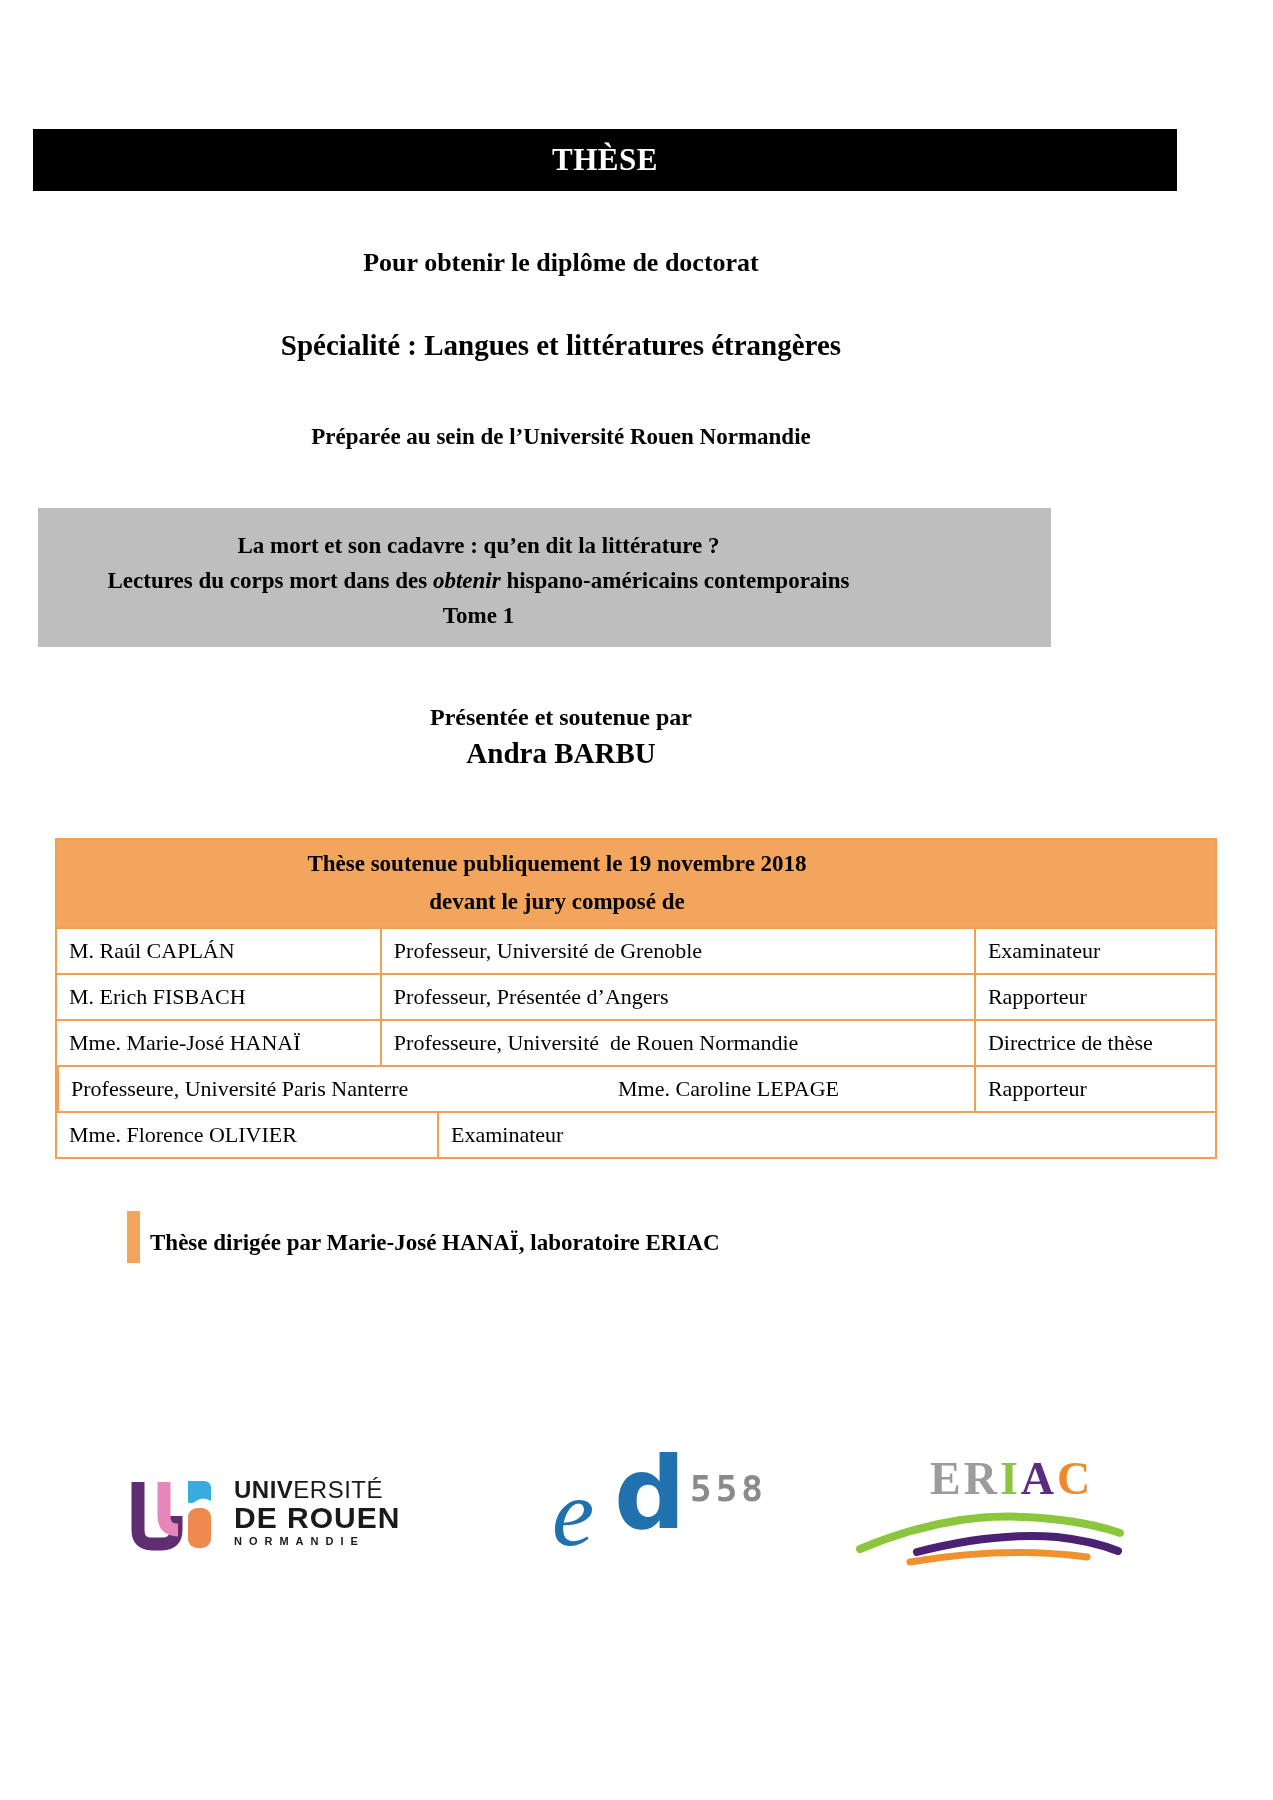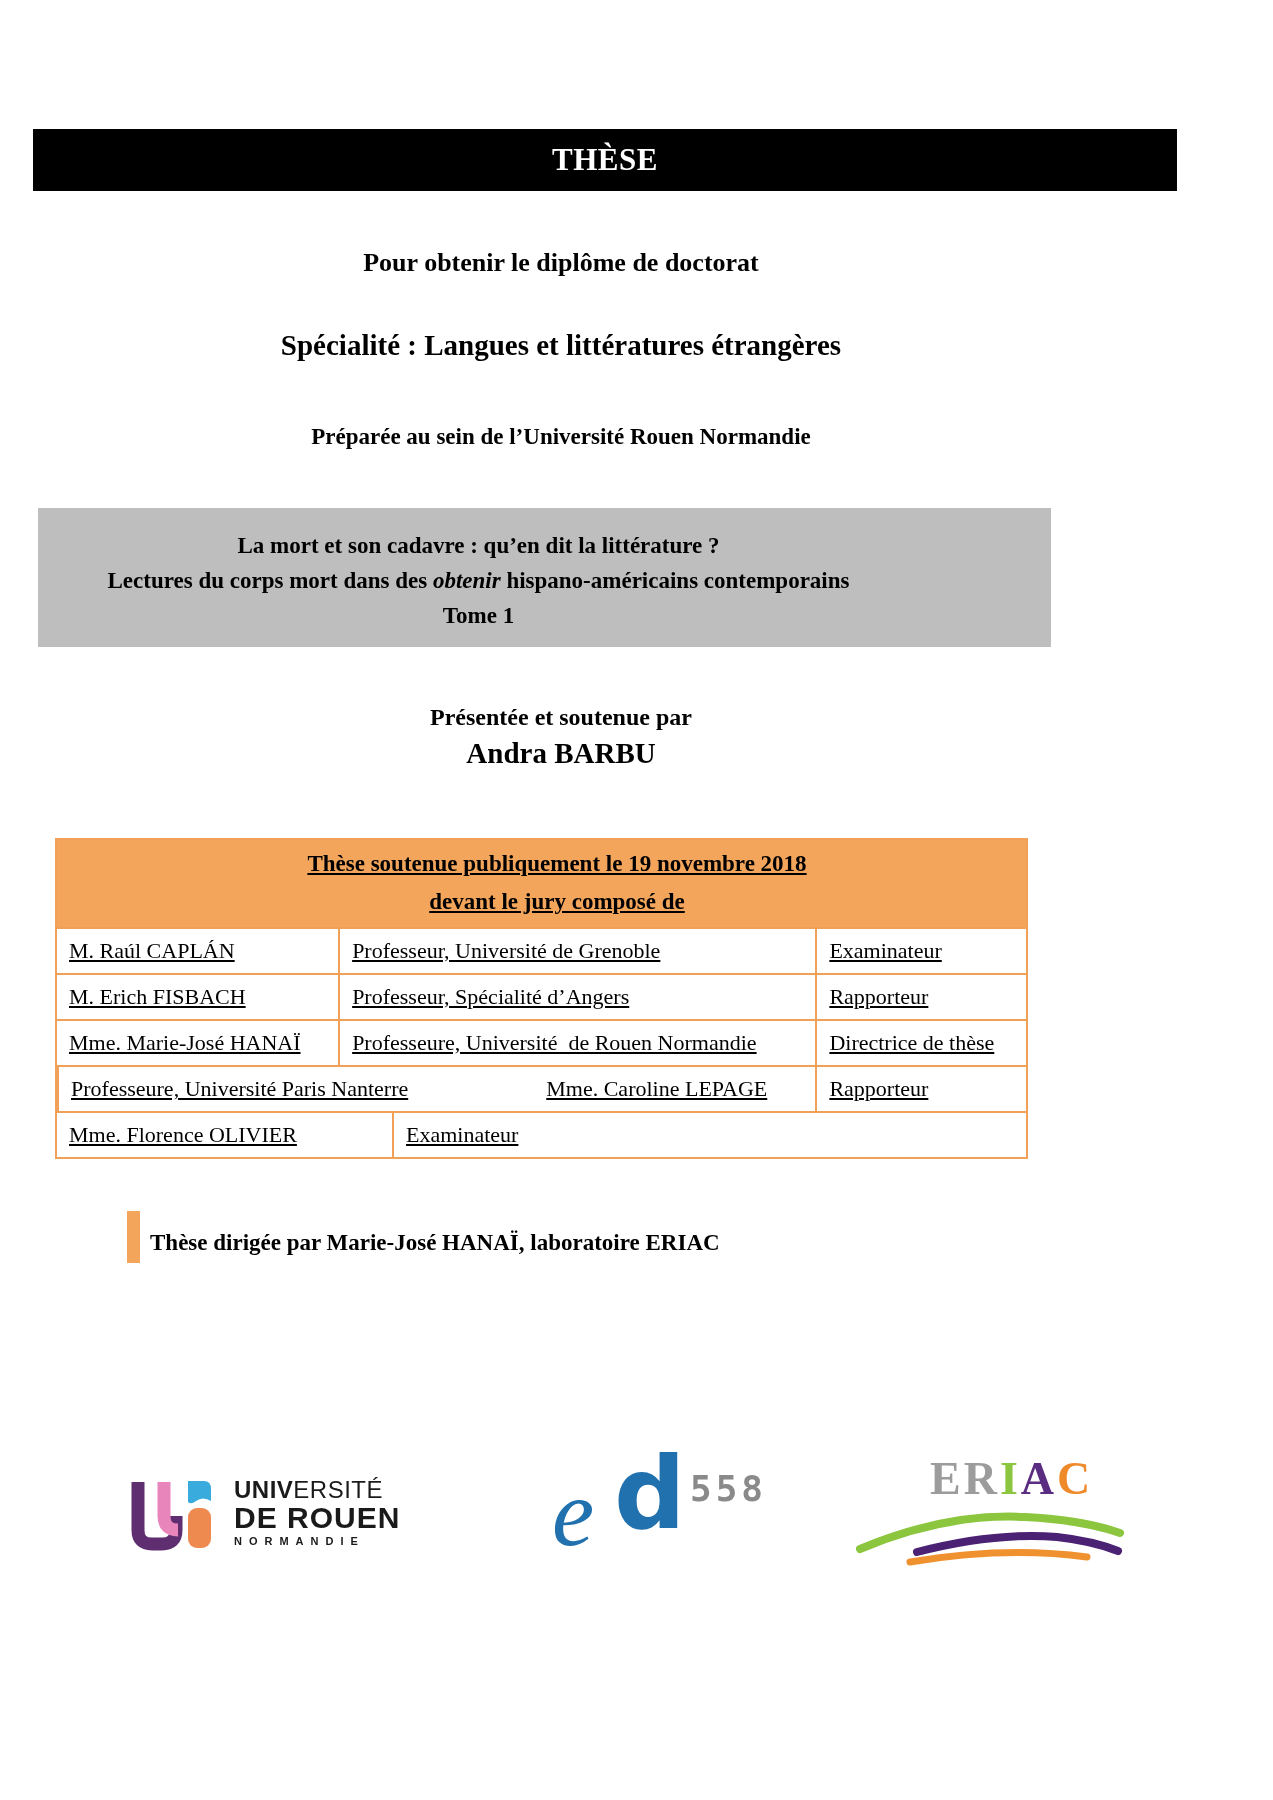--- a/index.html
+++ b/index.html
@@ -20,34 +20,34 @@
   .h-prepared  { top:424px; font-size:23px; font-weight:bold; }
   
   .title-box {
     position:absolute; left:38px; top:508px; width:1013px; height:139px;
     box-sizing:border-box; padding:20px 132px 0 0; text-align:center;
     font-size:23px; font-weight:bold; line-height:35px;
   }
   .h-presented { top:704px; font-size:24px; font-weight:bold; }
   .h-author    { top:737px; font-size:29px; font-weight:bold; }
   
-  .jury-table { position:absolute; left:55px; top:838px; width:973px; box-sizing:border-box;text-decoration:underline; }
+  .jury-table { position:absolute; left:55px; top:838px; width:1162px; box-sizing:border-box; }
   .jury-header {
     box-sizing:border-box; height:87px; padding-top:5px;
     font-size:23px; font-weight:bold; line-height:38px;
   }
   .jh-inner { width:1000px; text-align:center; }
   .jury-row { display:flex; height:44px; background:#ffffff; }
   .jc {
     box-sizing:border-box; padding:0 0 0 12px; font-size:22px;
     display:flex; align-items:center; white-space:pre; overflow:hidden;
   }
   .jc-name { width:335px; }
   .jc-title { width:570px; }
-  .jc-role { width:250px; }
+  .jc-role { width:250px;margin-left:45px; }
   
   .dir-bar { position:absolute; left:127px; top:1211px; width:13px; height:52px; }
   .dir-text { position:absolute; left:150px; top:1230px; font-size:23px; font-weight:bold; }
   
   .rouen-logo { position:absolute; left:128px; top:1478px; display:flex; align-items:flex-start; }
   .rouen-text { margin-left:8px; font-family:"Liberation Sans", sans-serif; color:#1a1a1a; }
   .rouen-l1 { font-size:24px; font-weight:bold; letter-spacing:0.5px; line-height:24px; }
   .rouen-l1 .thin { font-weight:400; }
   .rouen-l2 { font-size:30px; font-weight:bold; letter-spacing:1px; line-height:32px; }
   .rouen-l3 { font-size:11px; font-weight:600; letter-spacing:7px; line-height:14px; }
@@ -89,21 +89,21 @@
       </div>
     </div>
 
     <div class="jury-row" style="border-top: 2px solid rgb(240, 160, 87); border-right-color: rgb(240, 160, 87); border-bottom-color: rgb(240, 160, 87); border-left-color: rgb(240, 160, 87);">
       <div class="jc jc-name">M. Raúl CAPLÁN</div>
       <div class="jc jc-title" style="border-left: 2px solid rgb(240, 160, 87);">Professeur, Université de Grenoble</div>
       <div class="jc jc-role" style="border-left: 2px solid rgb(240, 160, 87);">Examinateur</div>
     </div>
     <div class="jury-row" style="border-top: 2px solid rgb(240, 160, 87); border-right-color: rgb(240, 160, 87); border-bottom-color: rgb(240, 160, 87); border-left-color: rgb(240, 160, 87);">
       <div class="jc jc-name">M. Erich FISBACH</div>
-      <div class="jc jc-title" style="border-left: 2px solid rgb(240, 160, 87);">Professeur, Spécialité d’Angers</div>
+      <div class="jc jc-title" style="border-left: 2px solid rgb(240, 160, 87);">Professeur, Présentée d’Angers</div>
       <div class="jc jc-role" style="border-left: 2px solid rgb(240, 160, 87);">Rapporteur</div>
     </div>
     <div class="jury-row" style="border-top: 2px solid rgb(240, 160, 87); border-right-color: rgb(240, 160, 87); border-bottom-color: rgb(240, 160, 87); border-left-color: rgb(240, 160, 87);">
       <div class="jc jc-name">Mme. Marie-José HANAÏ</div>
       <div class="jc jc-title" style="border-left: 2px solid rgb(240, 160, 87);">Professeure, Université  de Rouen Normandie</div>
       <div class="jc jc-role" style="border-left: 2px solid rgb(240, 160, 87);">Directrice de thèse</div>
     </div>
     <div class="jury-row" style="border-top: 2px solid rgb(240, 160, 87); border-right-color: rgb(240, 160, 87); border-bottom-color: rgb(240, 160, 87); border-left-color: rgb(240, 160, 87);">
       <div class="jc jc-title" style="border-left: 2px solid rgb(240, 160, 87);">Professeure, Université Paris Nanterre</div>
       <div class="jc jc-name">Mme. Caroline LEPAGE</div>

